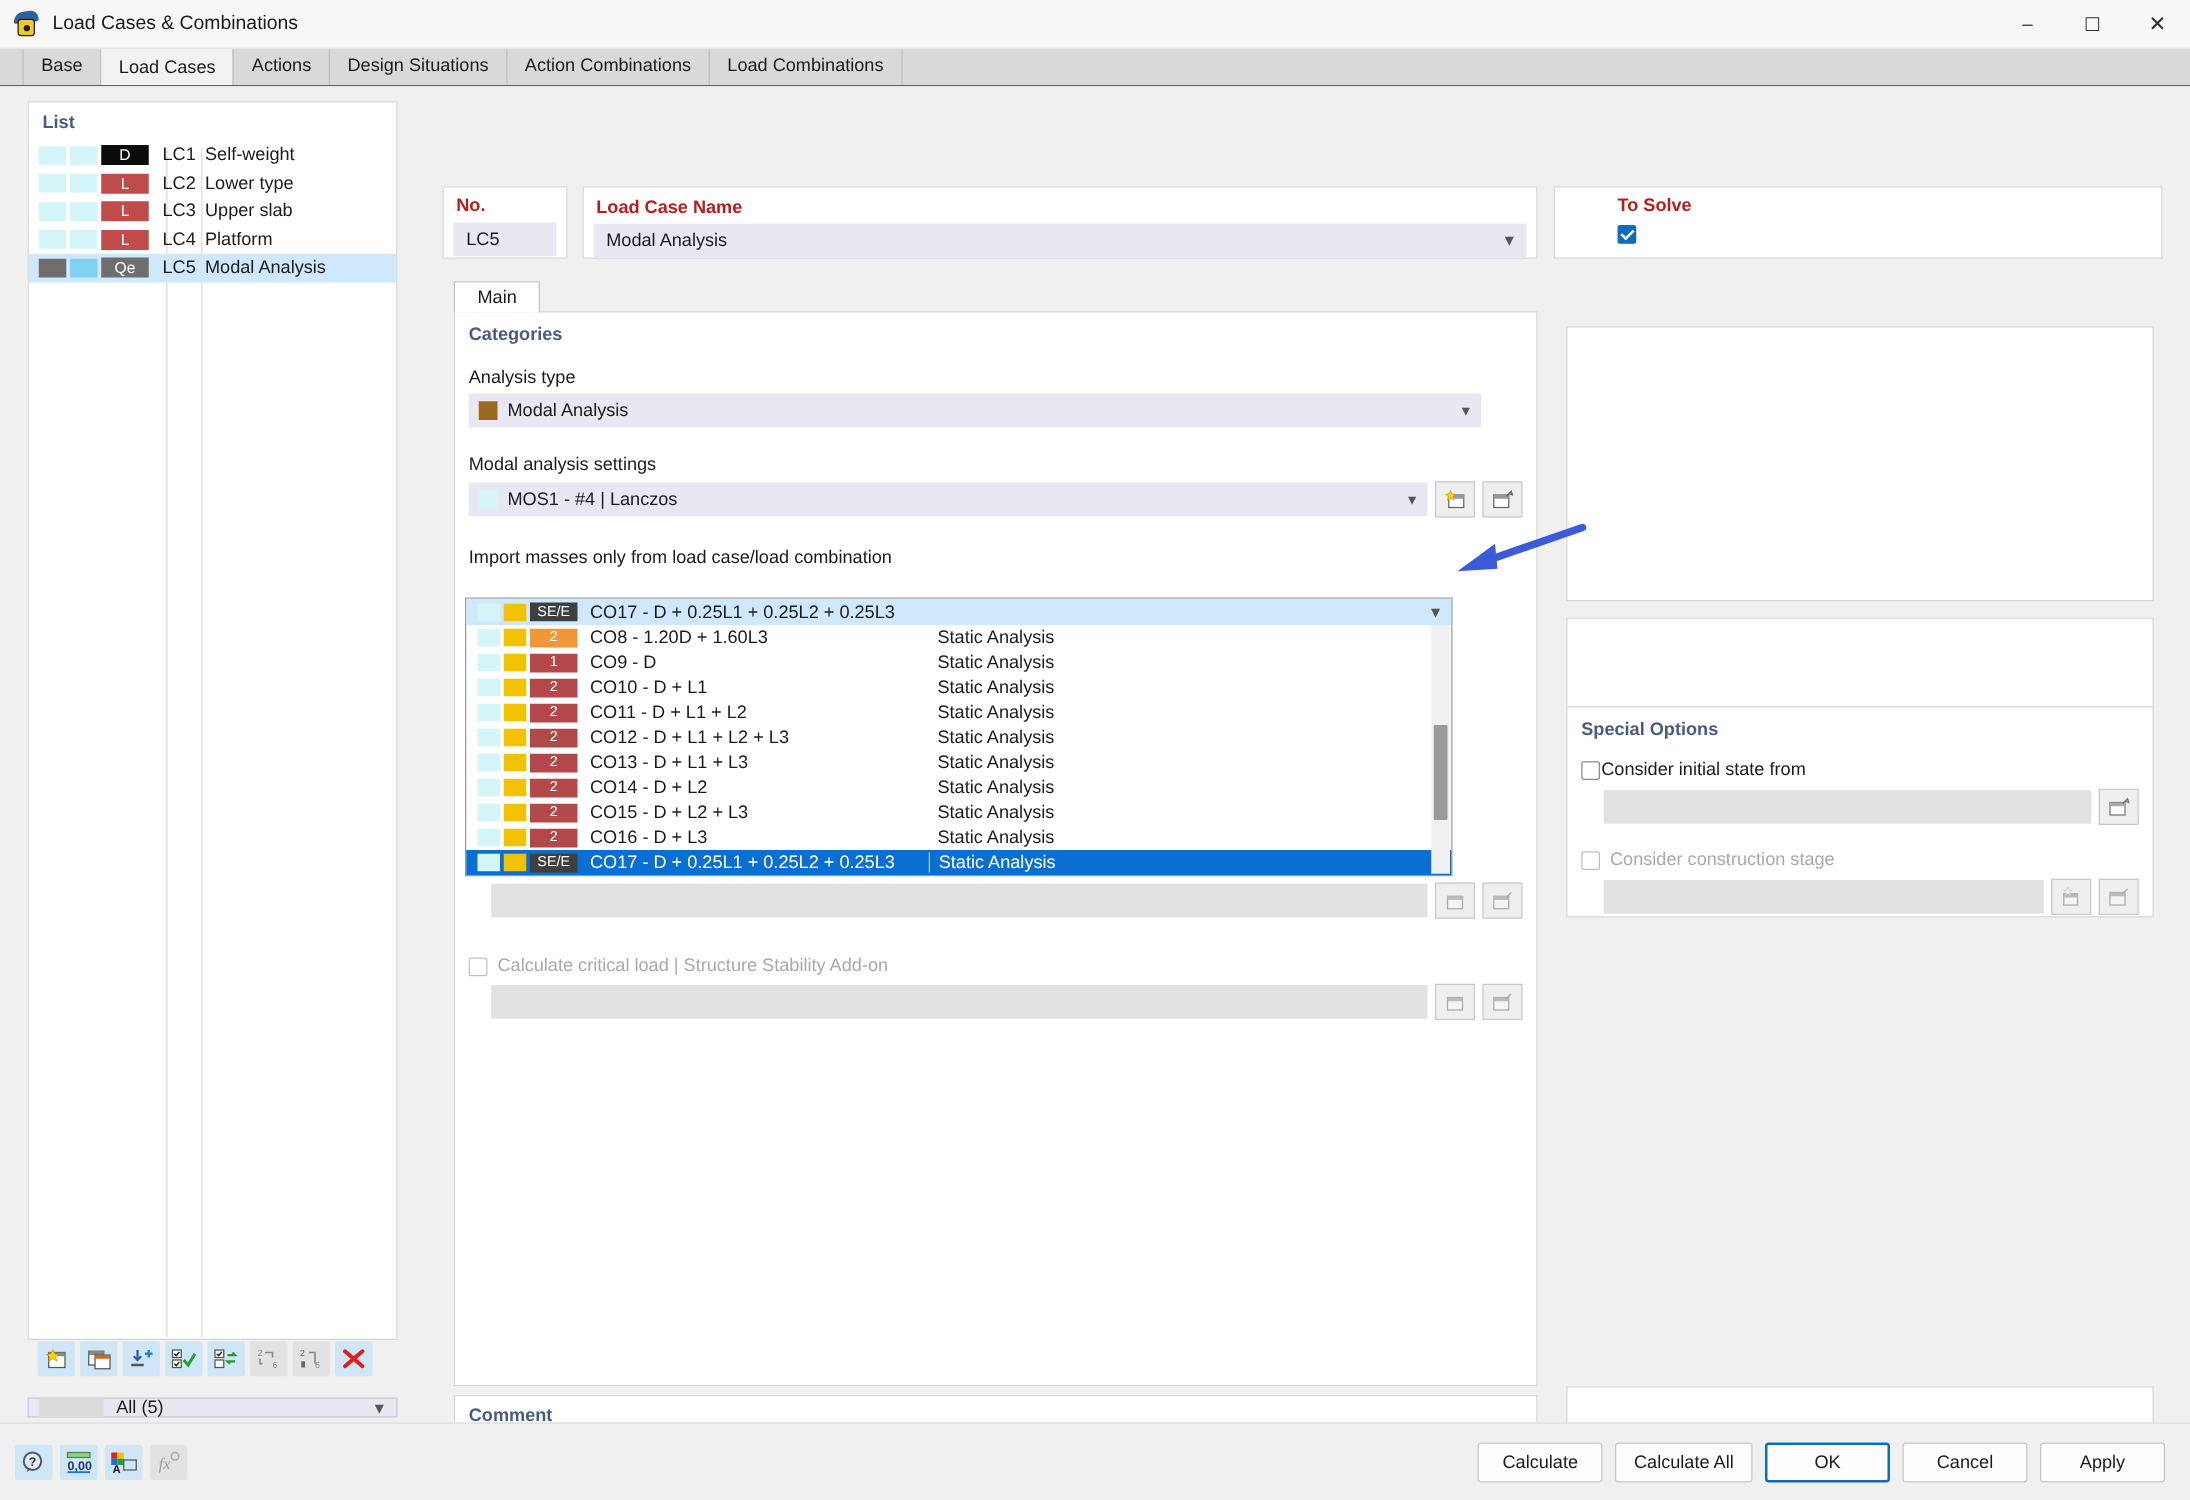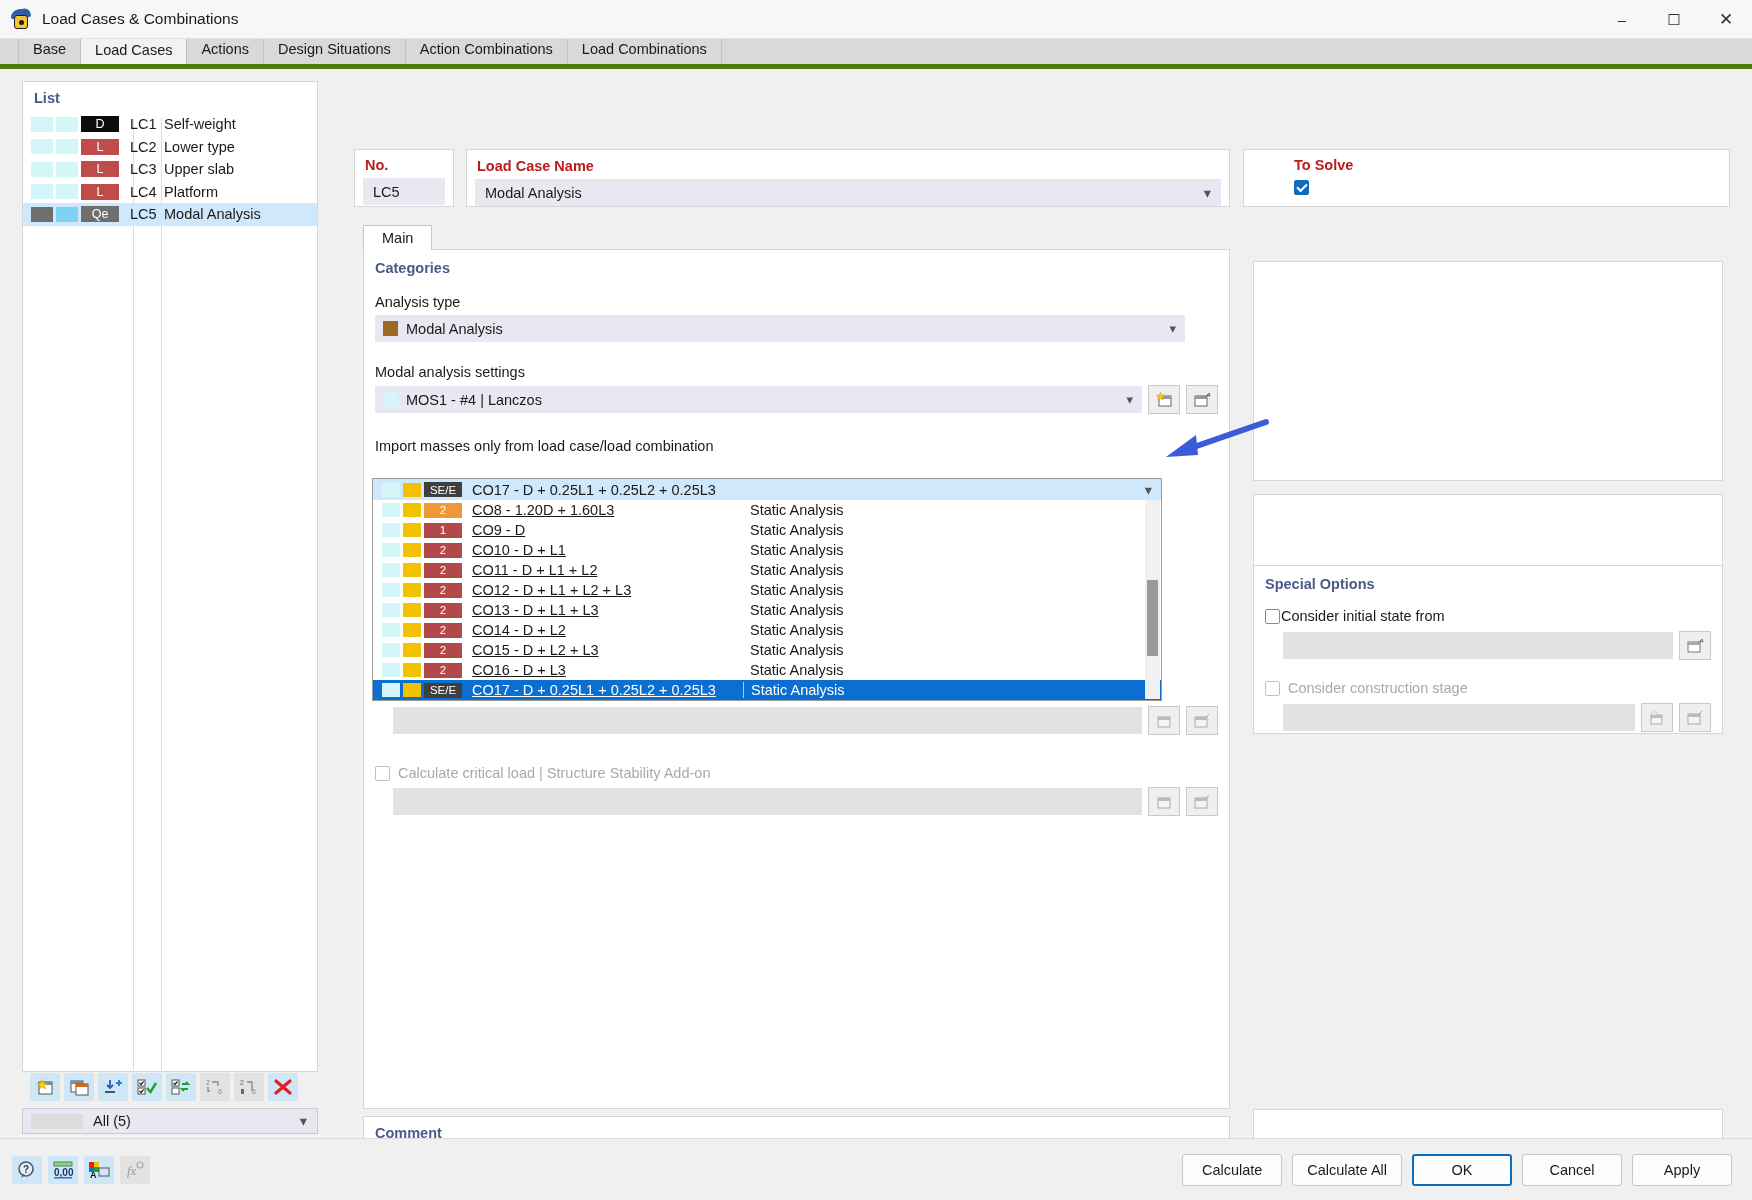--- a/index.html
+++ b/index.html
@@ -45,21 +45,21 @@
     width: 52px; height: 39px; display: flex; align-items: center; justify-content: center;
     font-size: 15px; color: #333;
   }
   .win-btn.close-btn { font-size: 17px; }
 
   
   .tabstrip {
     height: 30px; background: #d9d9d9;
     display: flex; align-items: flex-end;
     padding-left: 18px;
-    border-bottom: 5px solid #4d7c0f;
+    border-bottom: 1px solid #4d7c0f;
   }
   .tab {
     height: 30px; padding: 0 14px;
     display: flex; align-items: center;
     font-size: 14.5px; color: #1a1a1a;
     border-left: 1px solid #c2c2c2;
     border-right: 1px solid #c2c2c2;
     margin-right: -1px;
     background: #d9d9d9;
   }
@@ -111,21 +111,21 @@
     display: flex; align-items: center; gap: 4px; padding-left: 8px;
   }
   .tbtn {
     width: 30px; height: 28px; border-radius: 2px;
     display: flex; align-items: center; justify-content: center;
     background: #cfe6f7;
   }
   .tbtn.dim { background: #e2e2e2; }
 
   #list-filter {
-    position: absolute; left: 22px; bottom: 4px; width: 296px; height: 26px;
+    position: absolute; left: 22px; bottom: 4px; width: 296px; height: 16px;
     background: #e8e8f2; border: 1px solid #c9c9d6;
     display: flex; align-items: center; font-size: 14.5px;
   }
   #list-filter .fsw { width: 52px; height: 15px; background: #dcdcdc; margin: 0 10px 0 8px; }
   #list-filter .chev { margin-left: auto; margin-right: 10px; color: #555; }
 
   
   #no-panel { left: 354px; top: 80px; width: 100px; height: 58px; }
   #name-panel { left: 466px; top: 80px; width: 764px; height: 58px; }
   #solve-panel { left: 1243px; top: 80px; width: 487px; height: 58px; padding-left: 40px; }
@@ -192,21 +192,21 @@
     padding-left: 9px;
   }
   .dd-row.selected { background: #0a6fd0; color: #ffffff; }
   .dd-sw { width: 18px; height: 14px; background: #d4f6f8; margin-right: 3px; flex: none; }
   .dd-sw2 { width: 18px; height: 14px; background: #f2c200; margin-right: 3px; flex: none; }
   .dd-badge {
     width: 38px; height: 15px; margin-right: 10px; flex: none;
     color: #fff; font-size: 11.5px;
     display: flex; align-items: center; justify-content: center;
   }
-  .dd-name { flex: none; width: 278px; text-decoration: underline; }
+  .dd-name { flex: none; width: 278px; }
   .dd-type { flex: 1; }
   .dd-row.selected .dd-type { border-left: 1px solid #9fcdf0; padding-left: 7px; margin-left: -7px; }
   #dd-scroll {
     position: absolute; right: 1px; top: 21px; width: 15px; bottom: 1px;
     background: #f0f0f0;
   }
   #dd-thumb {
     position: absolute; left: 2px; width: 11px; top: 80px; height: 76px;
     background: #9a9a9a; border-radius: 1px;
   }

